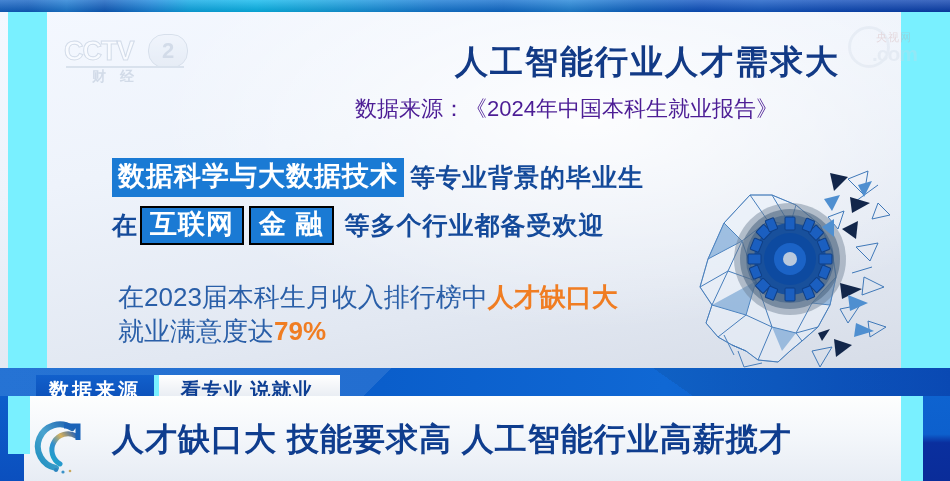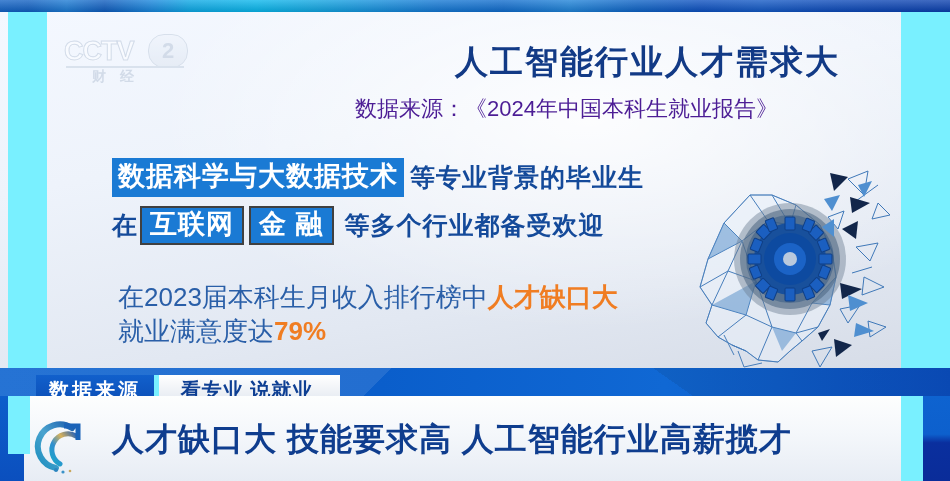--- a/index.html
+++ b/index.html
@@ -124,21 +124,21 @@
   .hl-box {
     display: inline-block;
     background: #1a7ad4;
     color: #ffffff;
     font-size: 27px; font-weight: bold;
     padding: 5px 6px 7px 6px;
     letter-spacing: 1px;
     vertical-align: middle;
   }
   .hl-box.outlined {
-    border: 2px solid #404040;
+    border: 2px solid #000000;
     padding: 3px 8px 5px 8px;
     margin-right: 5px;
   }
   .plain {
     display: inline-block;
     color: #144a9a;
     font-size: 25px; font-weight: bold;
     vertical-align: middle;
     letter-spacing: 1px;
     margin-left: 6px;
@@ -238,20 +238,25 @@
   <div class="cyan-left"></div>
   <div class="cyan-right"></div>
 
   <div class="cctv-logo">
     <div class="cctv-text">CCTV</div>
     <div class="cctv-2">2</div>
     <div class="cctv-rule"></div>
     <div class="cctv-sub">财经</div>
   </div>
 
+  <div class="watermark">
+    <div class="wm-ring"></div>
+    <div class="wm-cn">央视网</div>
+    <div class="wm-com">.com</div>
+  </div>
 
   <div class="headline">人工智能行业人才需求大</div>
   <div class="subhead">数据来源：《2024年中国本科生就业报告》</div>
 
   <div class="ai-head">
     <svg width="220" height="215" viewBox="0 0 220 215" xmlns="http://www.w3.org/2000/svg">
       <g stroke="#3f78b8" stroke-width="1" fill="none" opacity="0.95">
 
         <path d="M78 40 L52 68 L36 104 L28 132 L40 150 L34 168 L46 182 L60 190 L74 196 L86 205
                  L106 207 L118 196 L130 186 L146 172 L158 150 L164 122 L160 96 L148 70 L124 50 L100 40 Z" fill="#e9f1fa" opacity="0.55"></path>

